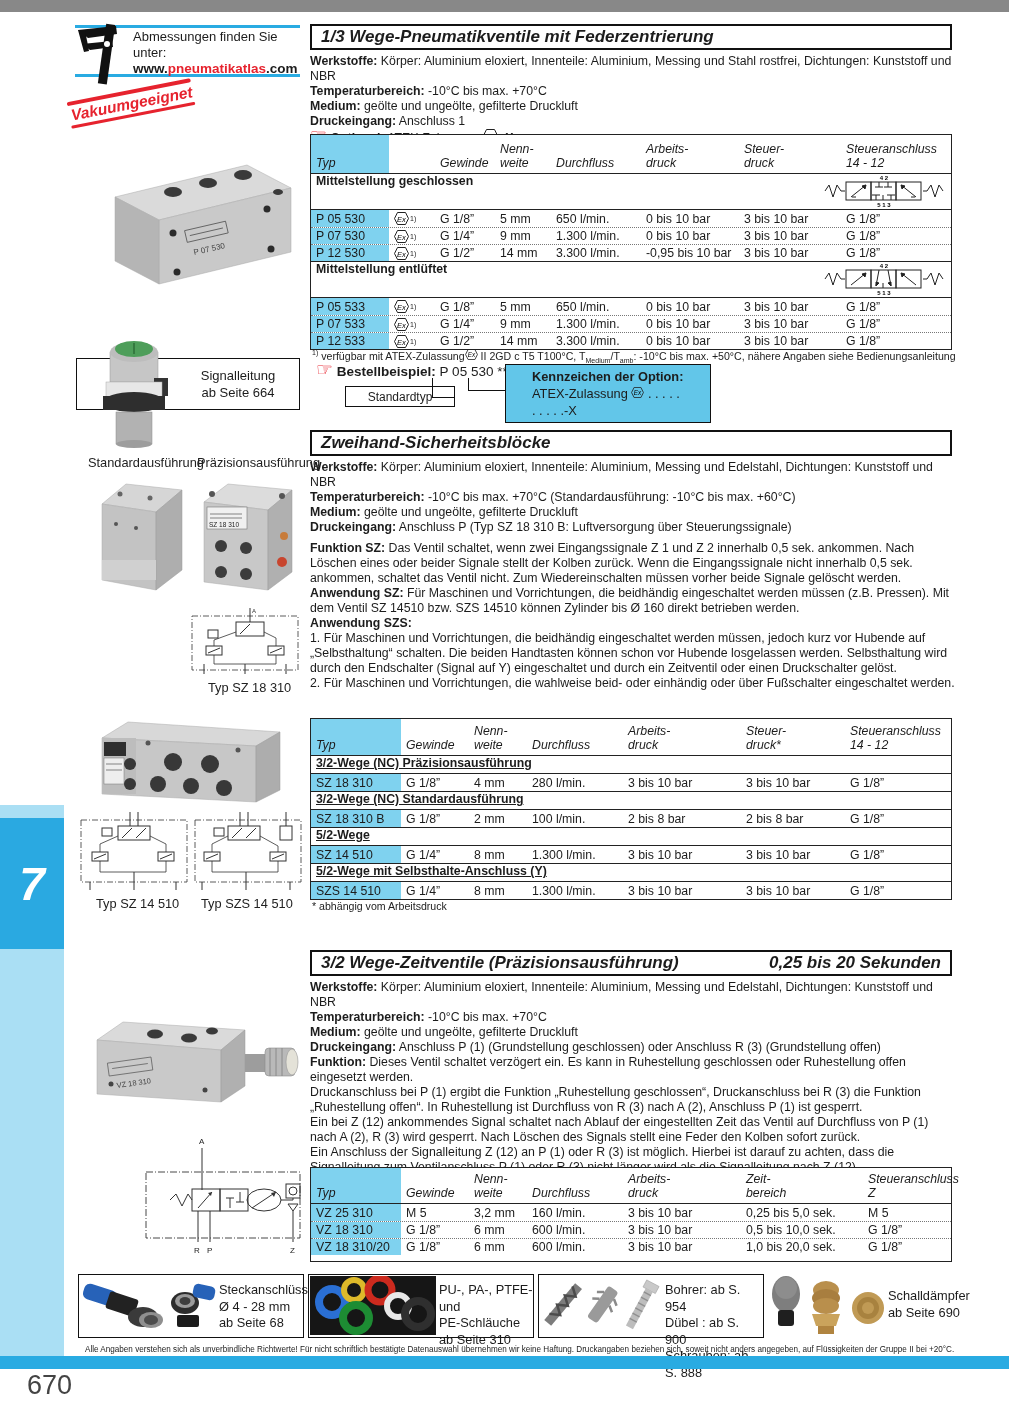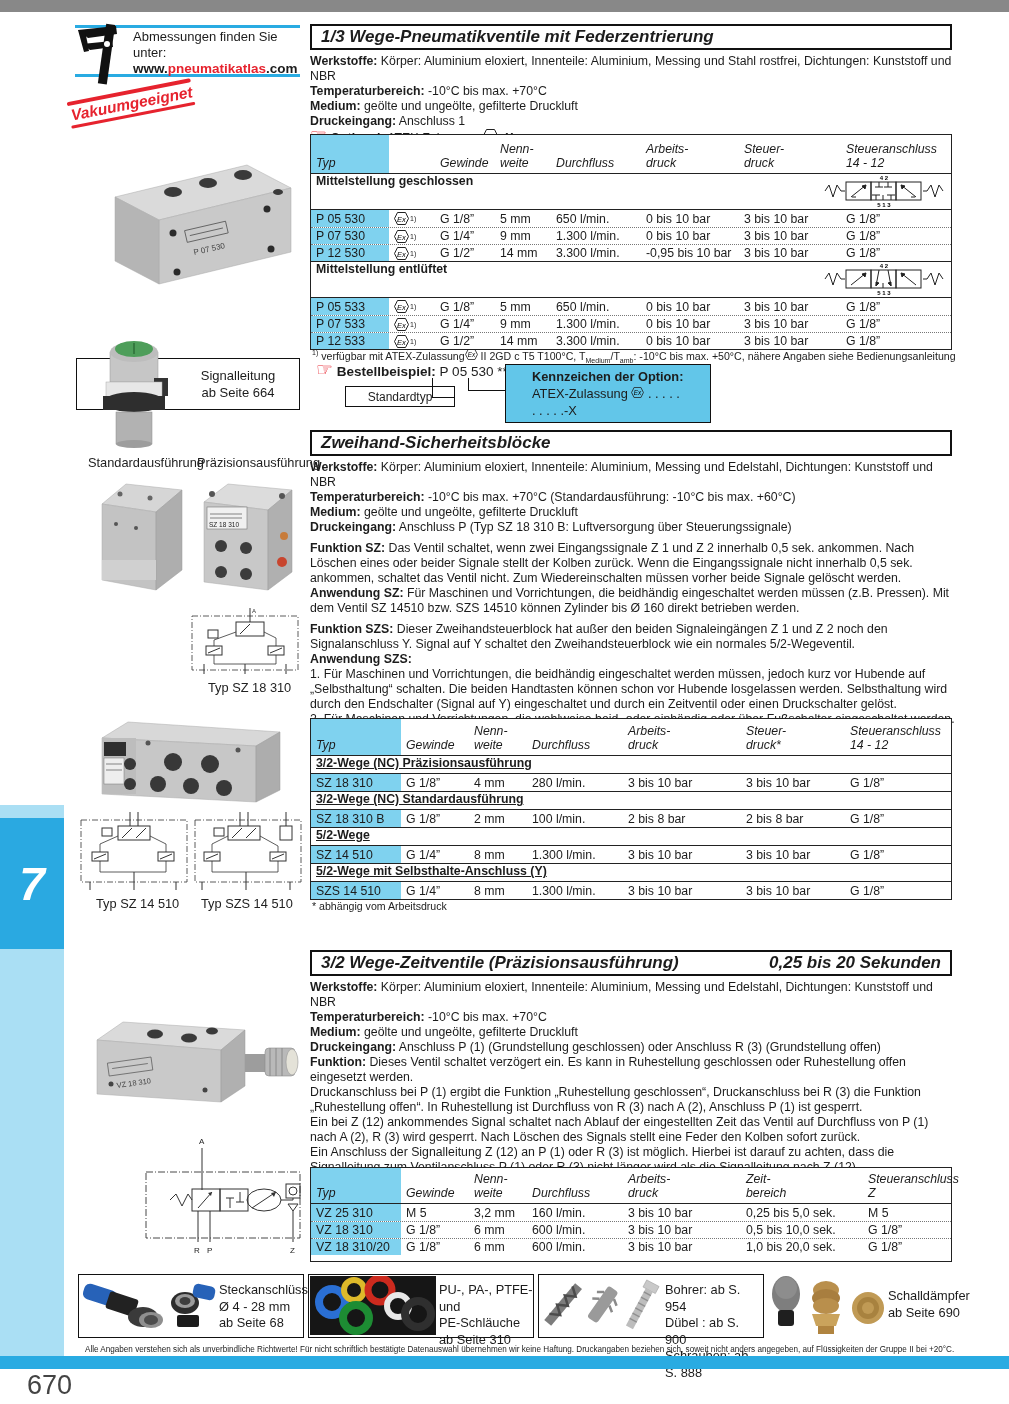--- a/index.html
+++ b/index.html
@@ -358,21 +358,20 @@
     <span>Zweihand-Sicherheitsblöcke</span>
   </div>
 
   <div class="para" style="top:448px;">
     <p><span class="b">Werkstoffe:</span><span> Körper: Aluminium eloxiert, Innenteile: Aluminium, Messing und Edelstahl, Dichtungen: Kunststoff und NBR</span></p>
     <p><span class="b">Temperaturbereich:</span><span> -10°C bis max. +70°C (Standardausführung: -10°C bis max. +60°C)</span></p>
     <p><span class="b">Medium:</span><span> geölte und ungeölte, gefilterte Druckluft</span></p>
     <p><span class="b">Druckeingang:</span><span> Anschluss P (Typ SZ 18 310 B: Luftversorgung über Steuerungssignale)</span></p>
     <p style="margin-top:6px;"><span class="b">Funktion SZ:</span><span> Das Ventil schaltet, wenn zwei Eingangssignale Z 1 und Z 2 innerhalb 0,5 sek. ankommen. Nach Löschen eines oder beider Signale stellt der Kolben zurück. Wenn die Eingangssignale nicht innerhalb 0,5 sek. ankommen, schaltet das Ventil nicht. Zum Wiedereinschalten müssen vorher beide Signale gelöscht werden.</span></p>
     <p><span class="b">Anwendung SZ:</span><span> Für Maschinen und Vorrichtungen, die beidhändig eingeschaltet werden müssen (z.B. Pressen). Mit dem Ventil SZ 14510 bzw. SZS 14510 können Zylinder bis Ø 160 direkt betrieben werden.</span></p>
-    <p style="margin-top:6px;"><span class="b">Funktion SZS:</span><span> Dieser Zweihandsteuerblock hat außer den beiden Signaleingängen Z 1 und Z 2 noch den Signalanschluss Y. Signal auf Y schaltet den Zweihandsteuerblock wie ein normales 5/2-Wegeventil.</span></p>
     <p><span class="b">Anwendung SZS:</span></p>
     <p>1. Für Maschinen und Vorrichtungen, die beidhändig eingeschaltet werden müssen, jedoch kurz vor Hubende auf „Selbsthaltung“ schalten. Die beiden Handtasten können schon vor Hubende losgelassen werden. Selbsthaltung wird durch den Endschalter (Signal auf Y) eingeschaltet und durch ein Zeitventil oder einen Druckschalter gelöst.</p>
     <p>2. Für Maschinen und Vorrichtungen, die wahlweise beid- oder einhändig oder über Fußschalter eingeschaltet werden.</p>
   </div>
 
   <div class="tbl" style="top:706px;">
     <div class="grid s2g thead" style="height:36px;">
       <div class="hc hc-typ">
           <span>Typ</span>
         </div>

